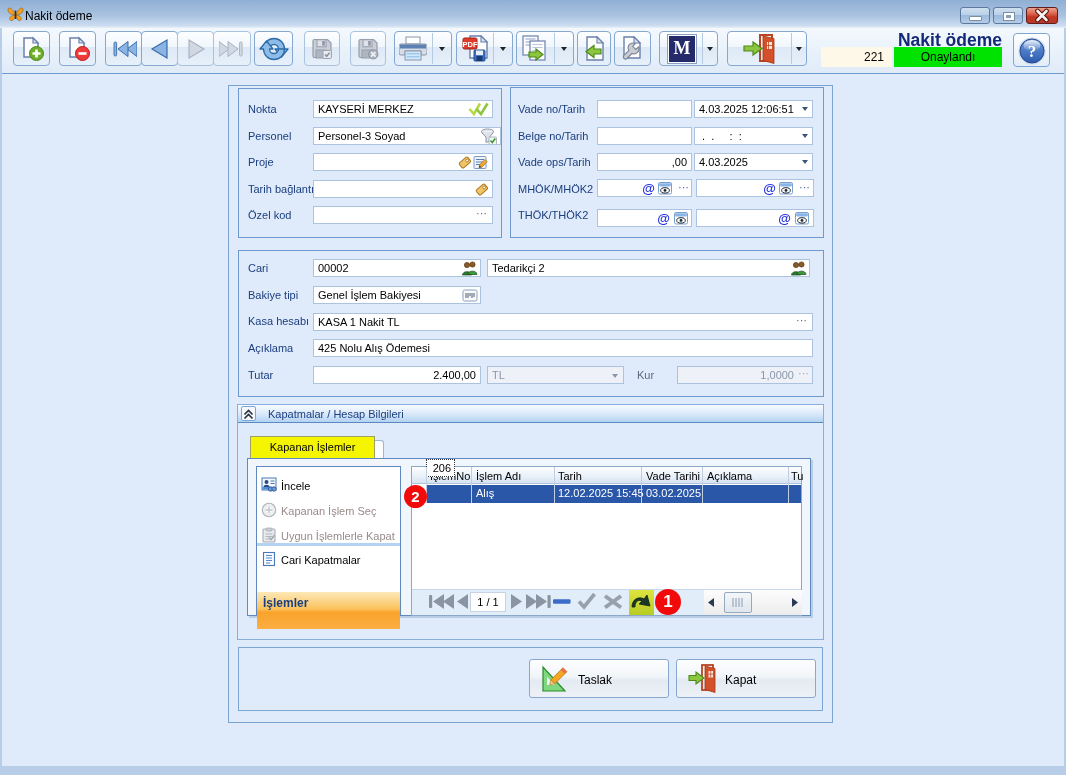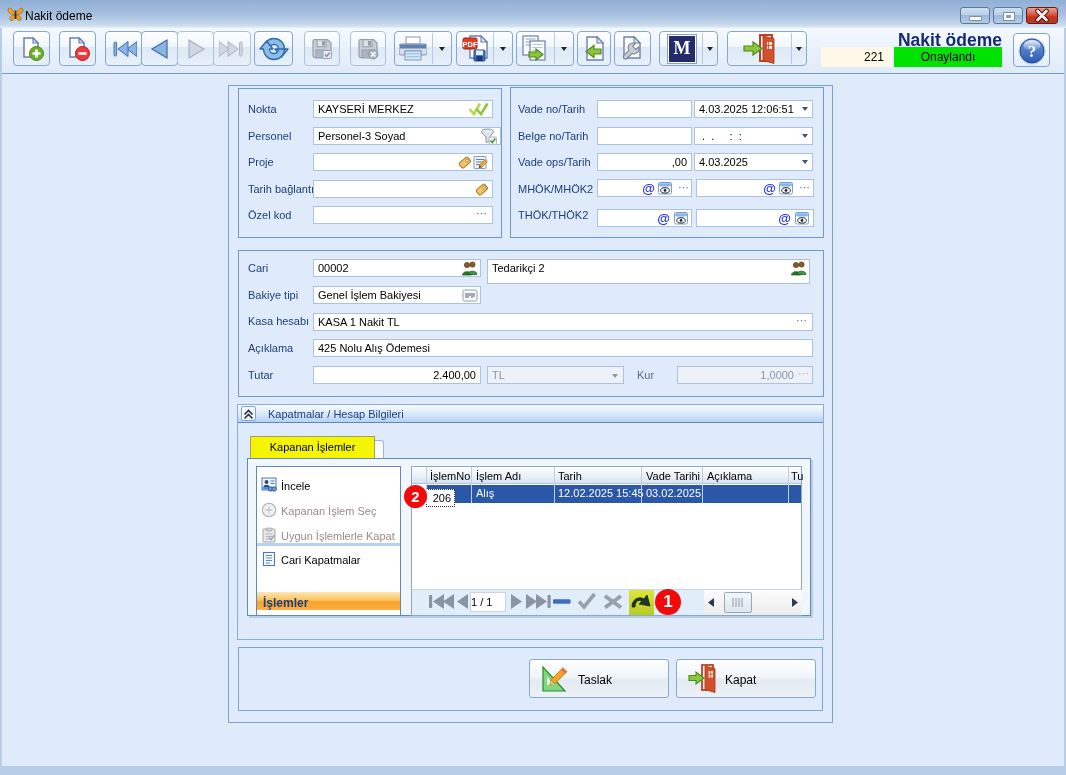--- a/index.html
+++ b/index.html
@@ -321,21 +321,21 @@
 <div class="lbl" style="left:248px;top:369px">Tutar</div>
 <div class="inp" style="left:313px;top:259px;width:168px;height:18px">
     <span class="tx">00002</span>
     <span class="abs" style="right:2px;top:1px"><svg width="17" height="16" viewBox="0 0 17 16">
         <circle cx="6" cy="4" r="2.6" fill="#8a5a28" stroke="#5a3a12" stroke-width=".7"></circle>
         <path d="M1.5 14 C1.5 9.5, 10.5 9.5, 10.5 14 z" fill="#2a7a2a" stroke="#1a4a1a" stroke-width=".7"></path>
         <circle cx="11.5" cy="3.5" r="2.6" fill="#8a5a28" stroke="#5a3a12" stroke-width=".7"></circle>
         <path d="M7 13.5 C7 9, 16 9, 16 13.5 z" fill="#3a9a3a" stroke="#1a4a1a" stroke-width=".7"></path>
       </svg></span>
   </div>
-<div class="inp" style="left:487px;top:259px;width:323px;height:25px">
+<div class="inp" style="left:487px;top:259px;width:323px;height:18px">
     <span class="tx">Tedarikçi 2</span>
     <span class="abs" style="right:2px;top:1px"><svg width="17" height="16" viewBox="0 0 17 16">
         <circle cx="6" cy="4" r="2.6" fill="#8a5a28" stroke="#5a3a12" stroke-width=".7"></circle>
         <path d="M1.5 14 C1.5 9.5, 10.5 9.5, 10.5 14 z" fill="#2a7a2a" stroke="#1a4a1a" stroke-width=".7"></path>
         <circle cx="11.5" cy="3.5" r="2.6" fill="#8a5a28" stroke="#5a3a12" stroke-width=".7"></circle>
         <path d="M7 13.5 C7 9, 16 9, 16 13.5 z" fill="#3a9a3a" stroke="#1a4a1a" stroke-width=".7"></path>
       </svg></span>
   </div>
 <div class="inp" style="left:313px;top:286px;width:168px;height:18px">
     <span class="tx">Genel İşlem Bakiyesi</span>
@@ -399,34 +399,34 @@
       <path d="M4.5 7h7M4.5 9.5h7M4.5 12h4" stroke="#b0b4bc" stroke-width="1"></path>
       <path d="M8 10.5l2 2.2 3.5-4.5" fill="none" stroke="#a0a8b0" stroke-width="1.5"></path>
     </svg></div>
 <div class="abs" style="left:281px;top:530px;font-size:11px;color:#9a8a8a">Uygun İşlemlerle Kapat</div>
 <div class="abs" style="left:257px;top:543px;width:143px;height:3px;background:#b4d2f2"></div>
 <div class="abs" style="left:261px;top:551px"><svg width="16" height="16" viewBox="0 0 16 16">
       <rect x="2.5" y="1.5" width="11" height="13" fill="#f8fafd" stroke="#4a78b8" stroke-width="1.1"></rect>
       <path d="M5 4.5h6M5 7h6M5 9.5h6M5 12h4" stroke="#5b88c8" stroke-width="1.1"></path>
     </svg></div>
 <div class="abs" style="left:281px;top:554px;font-size:11px;color:#000">Cari Kapatmalar</div>
-<div class="abs" style="left:257px;top:592px;width:143px;height:18px;background:linear-gradient(180deg,#fde8b8 0%,#fbc35e 45%,#f9a32b 55%,#fbae42 100%);font-size:12px;font-weight:bold;color:#1b3f7e;padding:4px 0 0 6px">İşlemler</div>
+<div class="abs" style="left:257px;top:592px;width:143px;height:37px;background:linear-gradient(180deg,#fde8b8 0%,#fbc35e 45%,#f9a32b 55%,#fbae42 100%);font-size:12px;font-weight:bold;color:#1b3f7e;padding:4px 0 0 6px">İşlemler</div>
 
 <div class="abs" style="left:411px;top:466px;width:391px;height:150px;background:#fff;border:1px solid #8aa8c8"></div>
 <div class="abs" id="thead" style="left:412px;top:467px;width:389px;height:17px;background:linear-gradient(180deg,#fdfeff 0%,#e8f0f9 60%,#d7e3f2 100%);border-bottom:1px solid #b0c4da"></div>
 <div class="abs" style="left:430px;top:470px;font-size:11px">İşlemNo</div>
 <div class="abs" style="left:476px;top:470px;font-size:11px">İşlem Adı</div>
 <div class="abs" style="left:558px;top:470px;font-size:11px">Tarih</div>
 <div class="abs" style="left:646px;top:470px;font-size:11px">Vade Tarihi</div>
 <div class="abs" style="left:707px;top:470px;font-size:11px">Açıklama</div>
 <div class="abs" style="left:791px;top:470px;font-size:11px">Tu</div>
 
 <div class="abs" style="left:412px;top:485px;width:389px;height:18px;background:#2b57a8"></div>
 <div class="abs" style="left:412px;top:485px;width:14px;height:18px;background:#fff"></div>
-<div class="abs" style="left:426px;top:489px;width:29px;height:18px;background:#fff;border:1px dotted #333;font-size:11px;text-align:right;padding:2px 3px 0 0">206</div>
+<div class="abs" style="left:426px;top:459px;width:29px;height:18px;background:#fff;border:1px dotted #333;font-size:11px;text-align:right;padding:2px 3px 0 0">206</div>
 <div class="abs" style="left:476px;top:487px;font-size:11px;color:#fff">Alış</div>
 <div class="abs" style="left:558px;top:487px;font-size:11px;color:#fff">12.02.2025 15:45</div>
 <div class="abs" style="left:646px;top:487px;font-size:11px;color:#fff">03.02.2025</div>
 
 <div class="abs" style="left:426px;top:467px;width:1px;height:36px;background:#c0cfe0"></div>
 <div class="abs" style="left:471px;top:467px;width:1px;height:36px;background:#c0cfe0"></div>
 <div class="abs" style="left:554px;top:467px;width:1px;height:36px;background:#c0cfe0"></div>
 <div class="abs" style="left:641px;top:467px;width:1px;height:36px;background:#c0cfe0"></div>
 <div class="abs" style="left:702px;top:467px;width:1px;height:36px;background:#c0cfe0"></div>
 <div class="abs" style="left:788px;top:467px;width:1px;height:36px;background:#c0cfe0"></div>
@@ -440,21 +440,21 @@
         <path d="M45 12.5L56 5v15z"></path>
         <path d="M99 12.5L110 5v15z" transform="rotate(180 104.5 12.5)"></path>
         <path d="M114 12.5L125 5v15z" transform="rotate(180 119.5 12.5)"></path>
         <path d="M124 12.5L135 5v15z" transform="rotate(180 129.5 12.5)"></path>
         <rect x="135.5" y="6" width="3.2" height="13" rx="1"></rect>
       </g>
       <rect x="141" y="10.2" width="17.5" height="4.6" rx="1" fill="#3a6cc8"></rect>
       <path d="M167 12.5l5 5.5 10.5-13" stroke="#98a0ac" stroke-width="3.6" fill="none"></path>
       <path d="M193 7l16 11.5M209 7l-16 11.5" stroke="#98a0ac" stroke-width="4"></path>
     </svg></div>
-<div class="abs" style="left:470px;top:592px;width:36px;height:20px;background:#fff;border:1px solid #c8d4e2;font-size:11px;padding-top:3px">1 / 1</div>
+<div class="abs" style="left:470px;top:592px;width:36px;height:20px;background:#fff;border:1px solid #c8d4e2;font-size:11px;text-align:center;padding-top:3px">1 / 1</div>
 
 <div class="abs" style="left:704px;top:590px;width:98px;height:25px;background:linear-gradient(180deg,#fdfdfd,#ececec)"><svg width="98" height="25" viewBox="0 0 98 25">
       <path d="M4 12.5L10 8v9z" fill="#2a3a54"></path>
       <path d="M94 12.5L88 8v9z" fill="#2a3a54"></path>
     </svg></div>
 <div class="abs" style="left:724px;top:592px;width:28px;height:21px;background:linear-gradient(180deg,#f4f7fa,#dfe6ee);border:1px solid #98a8bc;border-radius:2px"><svg width="26" height="19">
       <path d="M8 5v9M11 5v9M14 5v9M17 5v9" stroke="#8a9ab0" stroke-width="1"></path>
     </svg></div>
 
 <div class="abs" style="left:629px;top:590px;width:25px;height:25px;background:linear-gradient(180deg,#dde43e,#b8cc24)"><svg width="25" height="25" viewBox="0 0 25 25">

